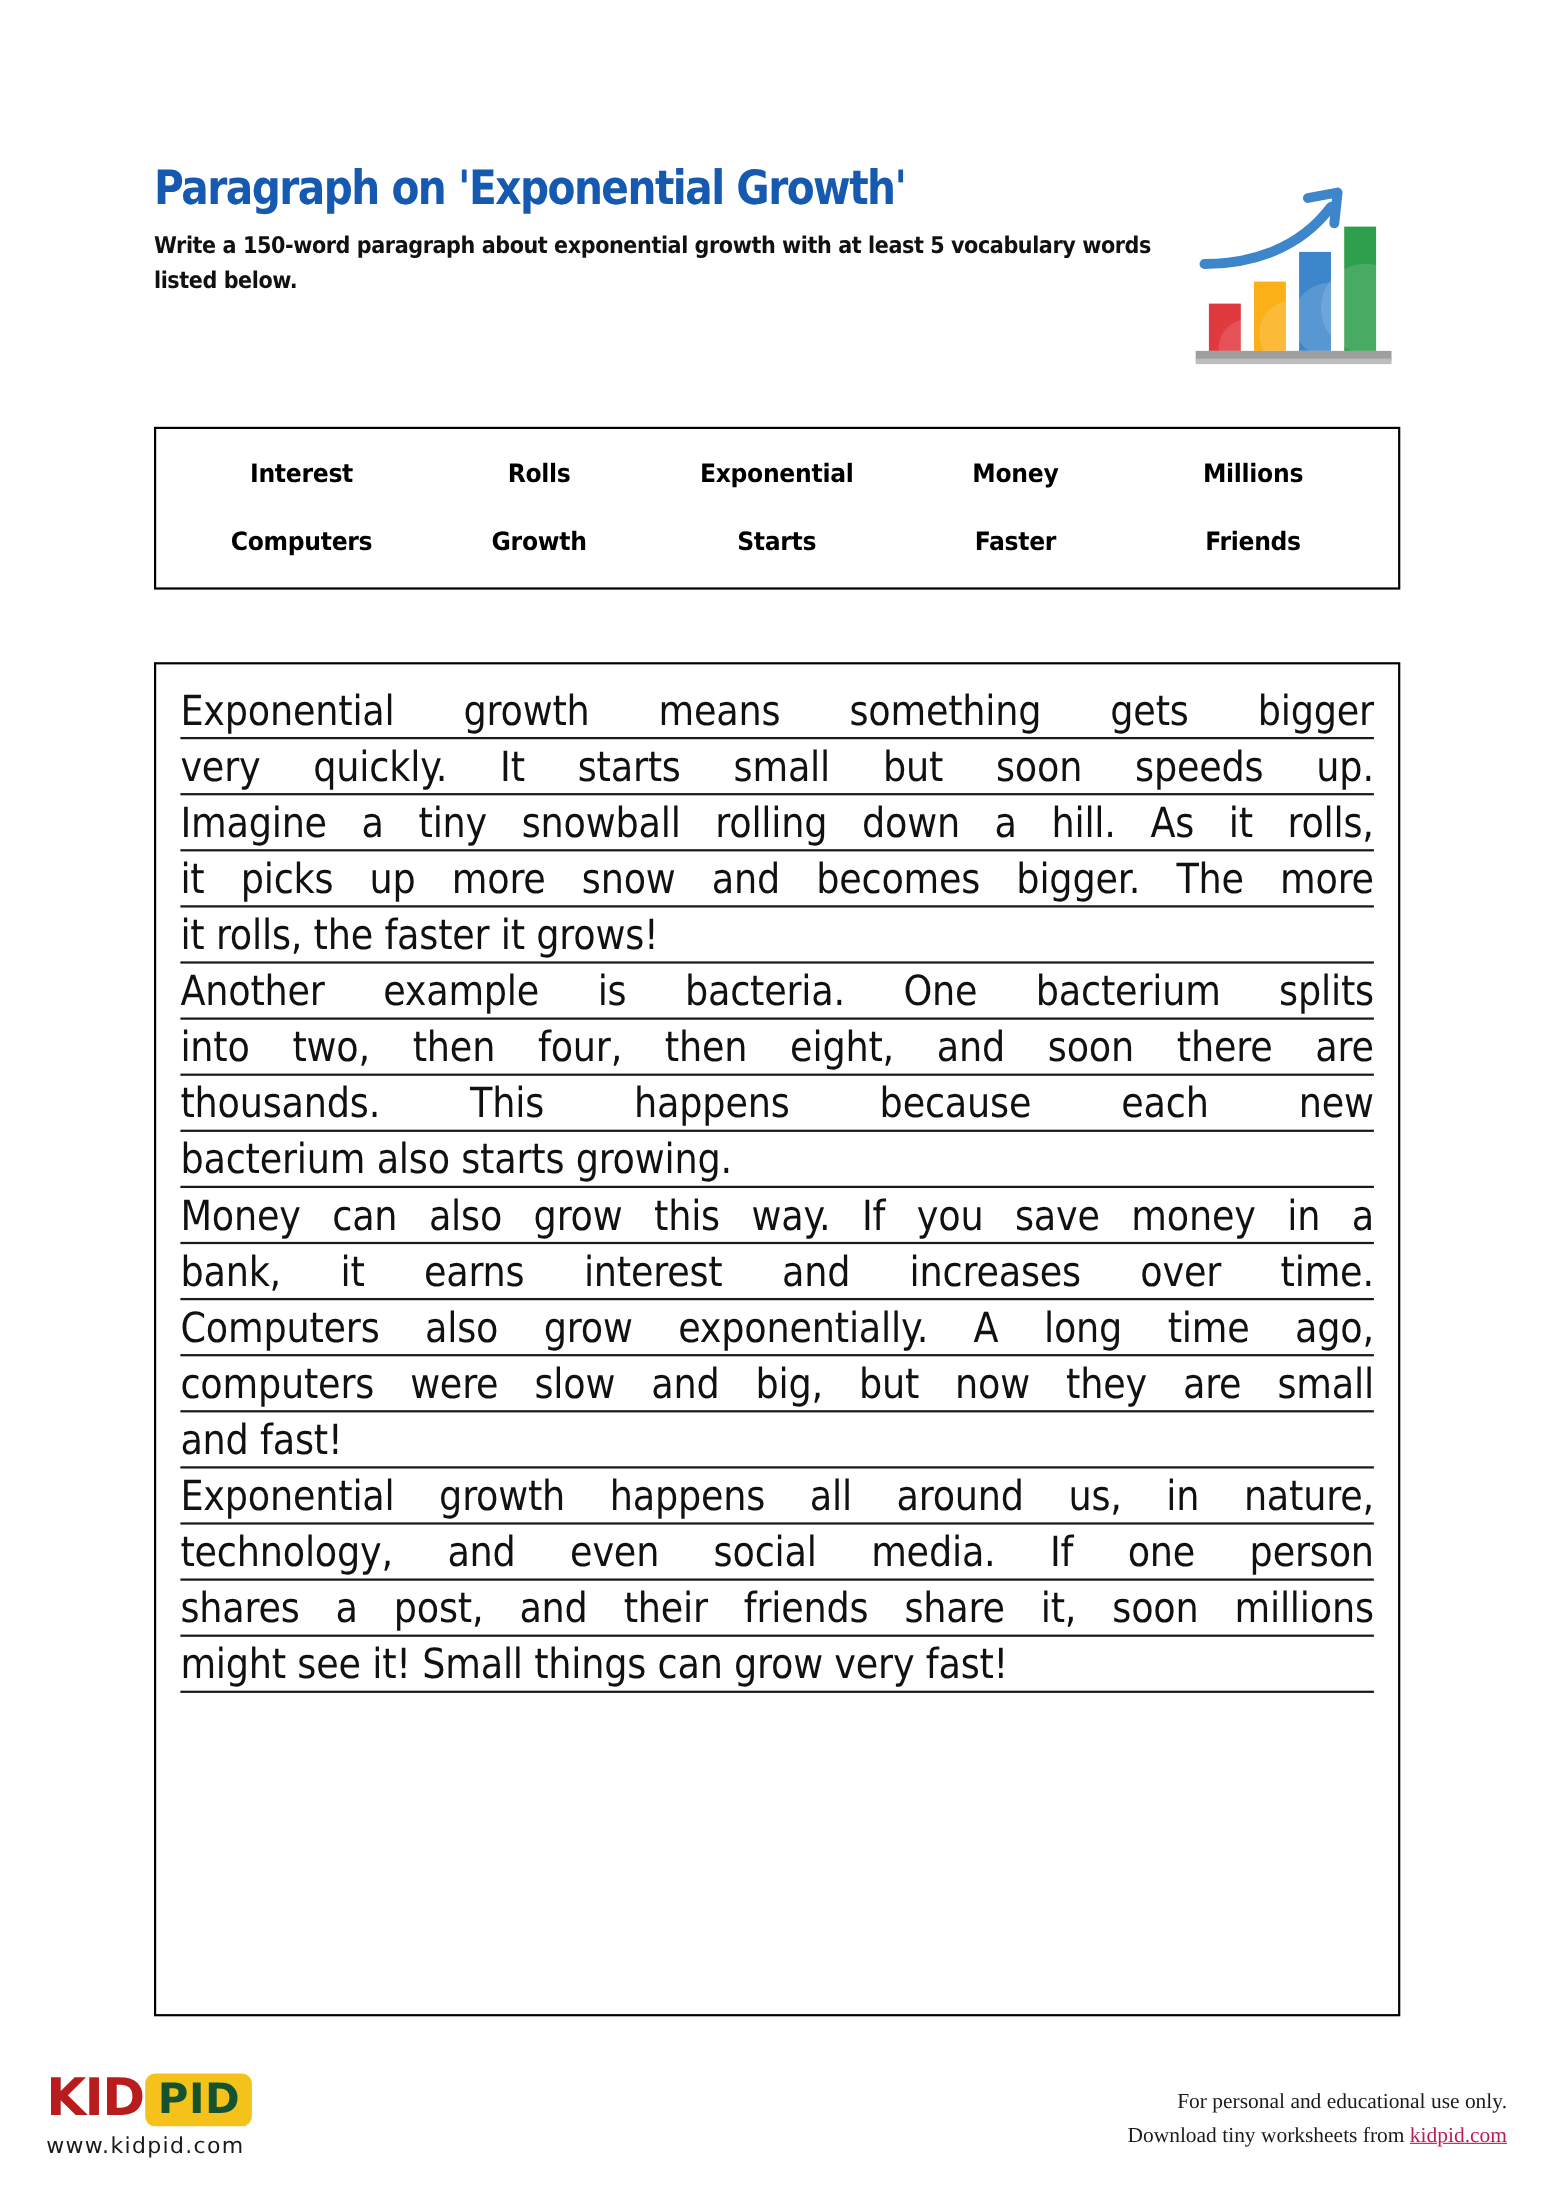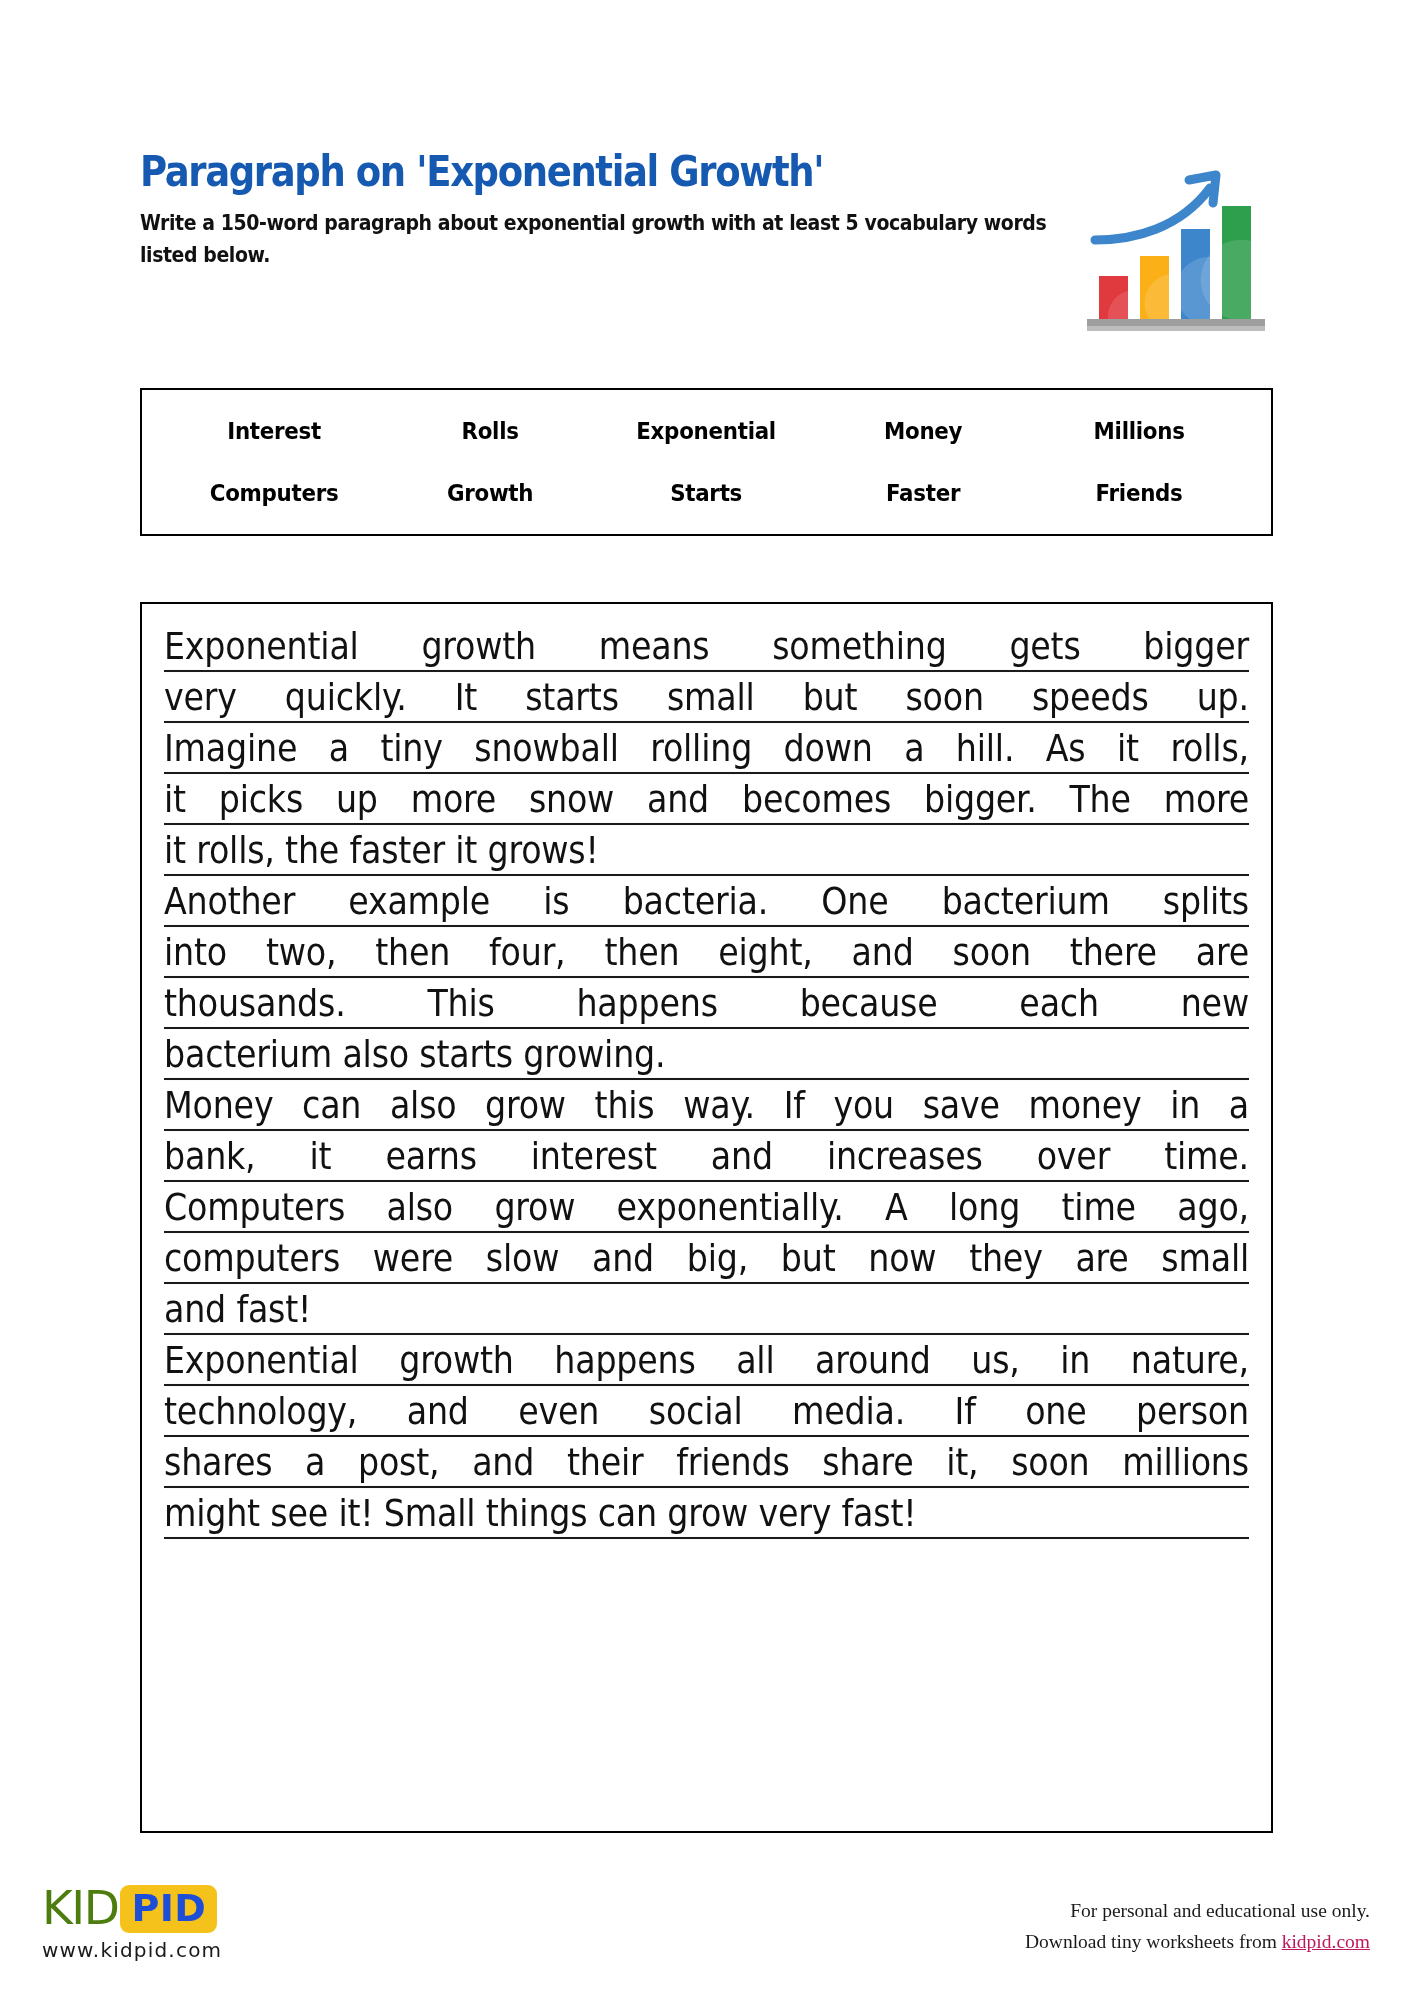--- a/index.html
+++ b/index.html
@@ -164,29 +164,29 @@
 
   .logo-row {
     display: flex;
     align-items: center;
     height: 54px;
   }
 
   .logo-kid {
     font-family: "DejaVu Sans", sans-serif;
     font-size: 47px;
-    font-weight: normal;
-    color: #4d7c0f;
+    font-weight: bold;
+    color: #b91c1c;
     letter-spacing: -1.5px;
     line-height: 1;
   }
 
   .logo-pid {
     background: #f5c21b;
-    color: #1d4ed8;
+    color: #14532d;
     font-family: "DejaVu Sans", sans-serif;
     font-size: 38px;
     font-weight: bold;
     letter-spacing: 0.5px;
     padding: 4px 11px 6px 11px;
     border-radius: 9px;
     line-height: 1;
     margin-left: 2px;
     margin-top: 3px;
     text-align: right;

